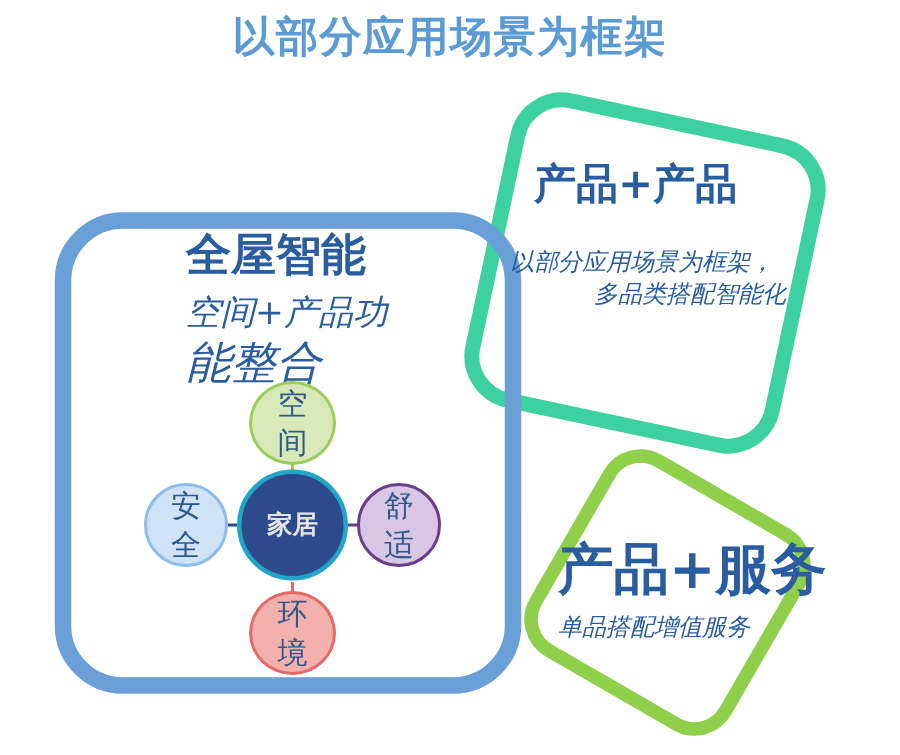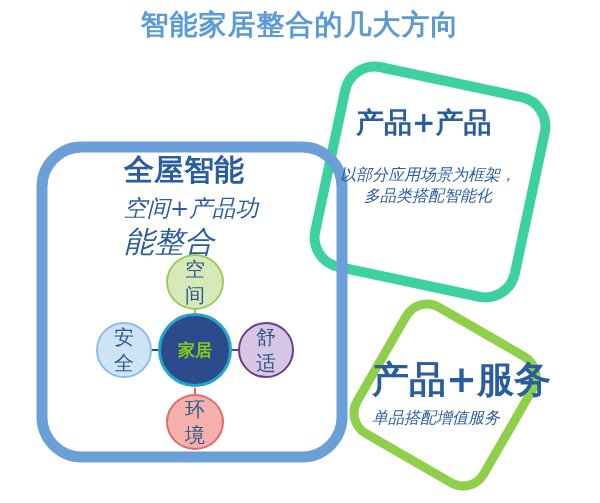--- a/index.html
+++ b/index.html
@@ -7,48 +7,48 @@
          font-family: "DejaVu Sans", "Liberation Sans", sans-serif; }
   .abs { position: absolute; text-align: center; }
   svg.shapes { position: absolute; left: 0; top: 0; }
   .title { left: 0; width: 600px; top: 6px; text-align: center; font-size: 28px;
            font-weight: bold; color: #5b9bd5; letter-spacing: 1px; }
   .box-title { font-weight: bold; color: #2a5d9f; }
   .box-desc { color: #2a5d9f; font-style: italic; }
   .node { position: absolute; border-radius: 50%; display: flex; align-items: center;
           justify-content: center; text-align: center; box-sizing: border-box;
           color: #2e5a8a; font-size: 20px; line-height: 26px; }
-  .node.center { color: #84cc16; font-weight: bold; font-size: 17px; }
+  .node.center { color: #e5e5e5; font-weight: bold; font-size: 17px; }
 </style>
 </head>
 <body>
 
 <svg class="shapes" width="600" height="503">
 
   <rect x="328" y="80" width="204" height="204" rx="30" ry="30" transform="rotate(12 430 182)" fill="none" stroke="#3dd0a0" stroke-width="10"></rect>
 
   <rect x="372" y="322" width="146" height="146" rx="24" ry="24" transform="rotate(30 445 395)" fill="none" stroke="#8fcf4a" stroke-width="9"></rect>
 
   <rect x="42" y="147" width="300" height="310" rx="40" ry="40" fill="none" stroke="#6a9fd8" stroke-width="11"></rect>
 
   <line x1="195" y1="305" x2="195" y2="318" stroke="#d9b04a" stroke-width="2"></line>
   <line x1="232" y1="350" x2="242" y2="350" stroke="#6a3d8a" stroke-width="2"></line>
   <line x1="195" y1="388" x2="195" y2="398" stroke="#e46a6a" stroke-width="2"></line>
   <line x1="150" y1="350" x2="160" y2="350" stroke="#2d4a8c" stroke-width="2"></line>
 </svg>
 
-<div class="abs title">智能家居整合的几大方向</div>
+<div class="abs title">以部分应用场景为框架</div>
 
 <div class="abs box-title" style="left:124px; top:150px; font-size:30px;font-family:Liberation Mono, monospace;">全屋智能</div>
 <div class="abs box-desc" style="left:124px; top:193px; font-size:23px;">空间+产品功</div>
 <div class="abs box-desc" style="left:124px; top:222px; font-size:30px;">能整合</div>
 
 <div class="abs box-title" style="left:356px; top:104px; font-size:28px;">产品+产品</div>
 <div class="abs box-desc" style="left:328px; top:165px; font-size:16px; width:200px; text-align:center;">以部分应用场景为框架，</div>
-<div class="abs box-desc" style="left:328px; top:186px; font-size:16px; width:200px; text-align:center;">多品类搭配智能化</div>
+<div class="abs box-desc" style="left:328px; top:186px; font-size:16px; width:200px; text-align:center;padding-left:32px;">多品类搭配智能化</div>
 
 <div class="abs box-title" style="left:372px; top:355px; font-size:37px;">产品+服务</div>
 <div class="abs box-desc" style="left:372px; top:408px; font-size:16px;">单品搭配增值服务</div>
 
 <div class="node" style="left:166px; top:254px; width:58px; height:56px; background:#d7e9b9; border:2px solid #9ccc5a;">
   <div>
       <div>空</div>
        <div>间</div>
     </div>
 </div>

